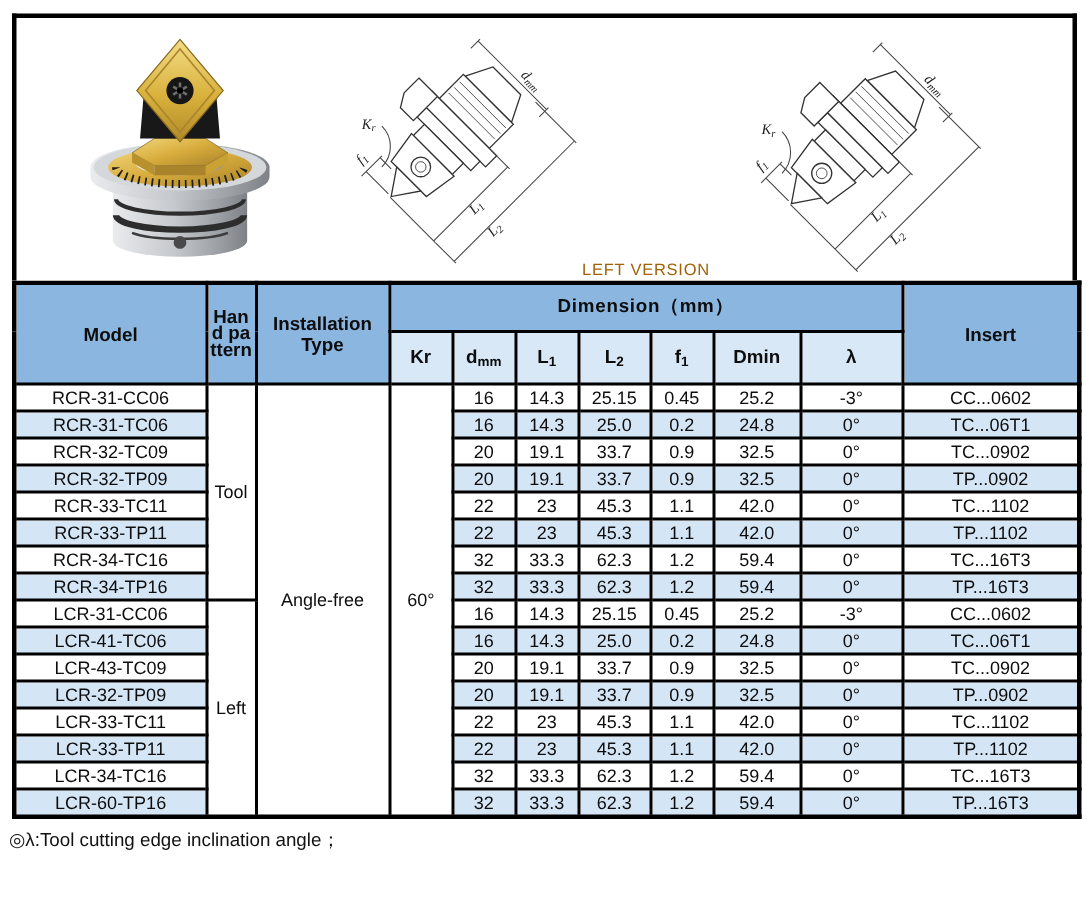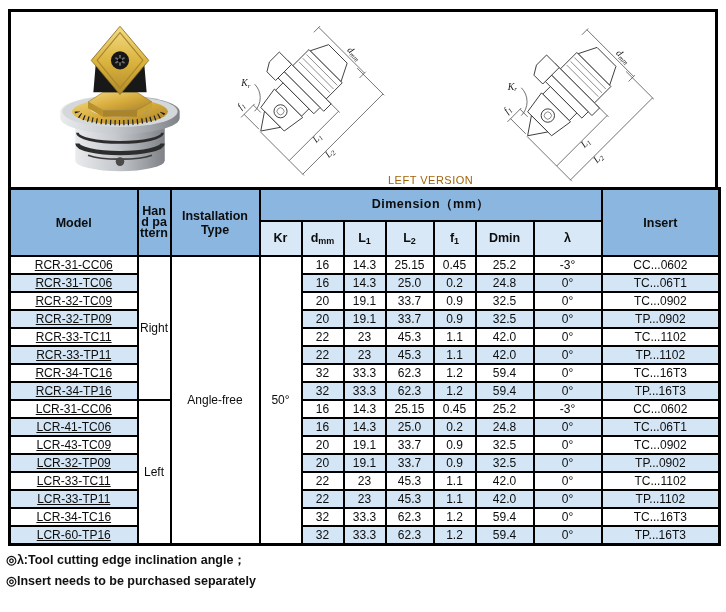--- a/index.html
+++ b/index.html
@@ -15,28 +15,28 @@
   .left-version-title { position:absolute; left:377px; bottom:1px; font-size:11px; letter-spacing:0.5px; color:#a16207; }
 
   
   table.spec { border-collapse:collapse; table-layout:fixed; width:710px; border:3px solid #000; }
   table.spec th, table.spec td { border:2px solid #000; text-align:center; vertical-align:middle; color:#0d0d0d; overflow:hidden; }
   table.spec thead th { background:var(--header-bg); font-size:12.5px; font-weight:bold; }
   table.spec thead tr.subrow th { background:var(--subheader-bg); font-weight:bold; font-size:12.5px; height:26px; }
   table.spec thead tr.mainrow th { height:24px; }
   th.hand-h { font-size:10.5px; line-height:11px; word-break:break-all; padding:16px 1px; }
   table.spec td { height:16px; line-height:16px; font-size:12px; padding:0; }
-  td.model-cell { text-align:left; padding-left:8px;text-decoration:underline; }
+  td.model-cell { text-align:left; padding-left:8px; }
   tr.alt td { background:var(--stripe-bg); }
   sub.u { font-size:9px; vertical-align:-2px; }
   .dim-h { letter-spacing:0.5px;margin-left:16px; }
 
   
   .notes { margin-top:4px; margin-left:-2px; }
-  .notes .note { font-size:12.5px; line-height:21px; color:#111;font-weight:bold; }
+  .notes .note { font-size:12.5px; line-height:21px; color:#111; }
 
   
   .dlabel { font-family:"Liberation Serif", serif; font-style:italic; font-size:11px; fill:#222; }
   .dsub   { font-size:8px; }
   .dline  { stroke:#444; stroke-width:0.8; fill:none; }
   .dshape { stroke:#333; stroke-width:1; fill:#fff; }
   .dthin  { stroke:#333; stroke-width:0.6; fill:none; }
 </style>
 </head>
 <body>
@@ -194,23 +194,23 @@
           <th><span>L</span><sub class="u">1</sub></th>
           <th><span>L</span><sub class="u">2</sub></th>
           <th><span>f</span><sub class="u">1</sub></th>
           <th>Dmin</th>
           <th>λ</th>
         </tr>
       </thead>
       <tbody>
           <tr>
             <td class="model-cell">RCR-31-CC06</td>
-            <td class="merge-cell" rowspan="8">Right</td>
+            <td class="merge-cell" rowspan="8">Tool</td>
             <td class="merge-cell" rowspan="16">Angle-free</td>
-            <td class="merge-cell" rowspan="16">50°</td>
+            <td class="merge-cell" rowspan="16">60°</td>
             <td class="num-cell">16</td>
             <td class="num-cell">14.3</td>
             <td class="num-cell">25.15</td>
             <td class="num-cell">0.45</td>
             <td class="num-cell">25.2</td>
             <td class="num-cell">-3°</td>
             <td class="insert-cell">CC...0602</td>
           </tr>
           <tr class="alt">
             <td class="model-cell">RCR-31-TC06</td>
@@ -361,17 +361,16 @@
             <td class="num-cell">1.2</td>
             <td class="num-cell">59.4</td>
             <td class="num-cell">0°</td>
             <td class="insert-cell">TP...16T3</td>
           </tr>
         </tbody>
     </table>
 
     <div class="notes">
       <div class="note">◎λ:Tool cutting edge inclination angle；</div>
-      <div class="note">◎Insert needs to be purchased separately</div>
     </div>
 
   </div>
 </div>
 
 </body></html>

